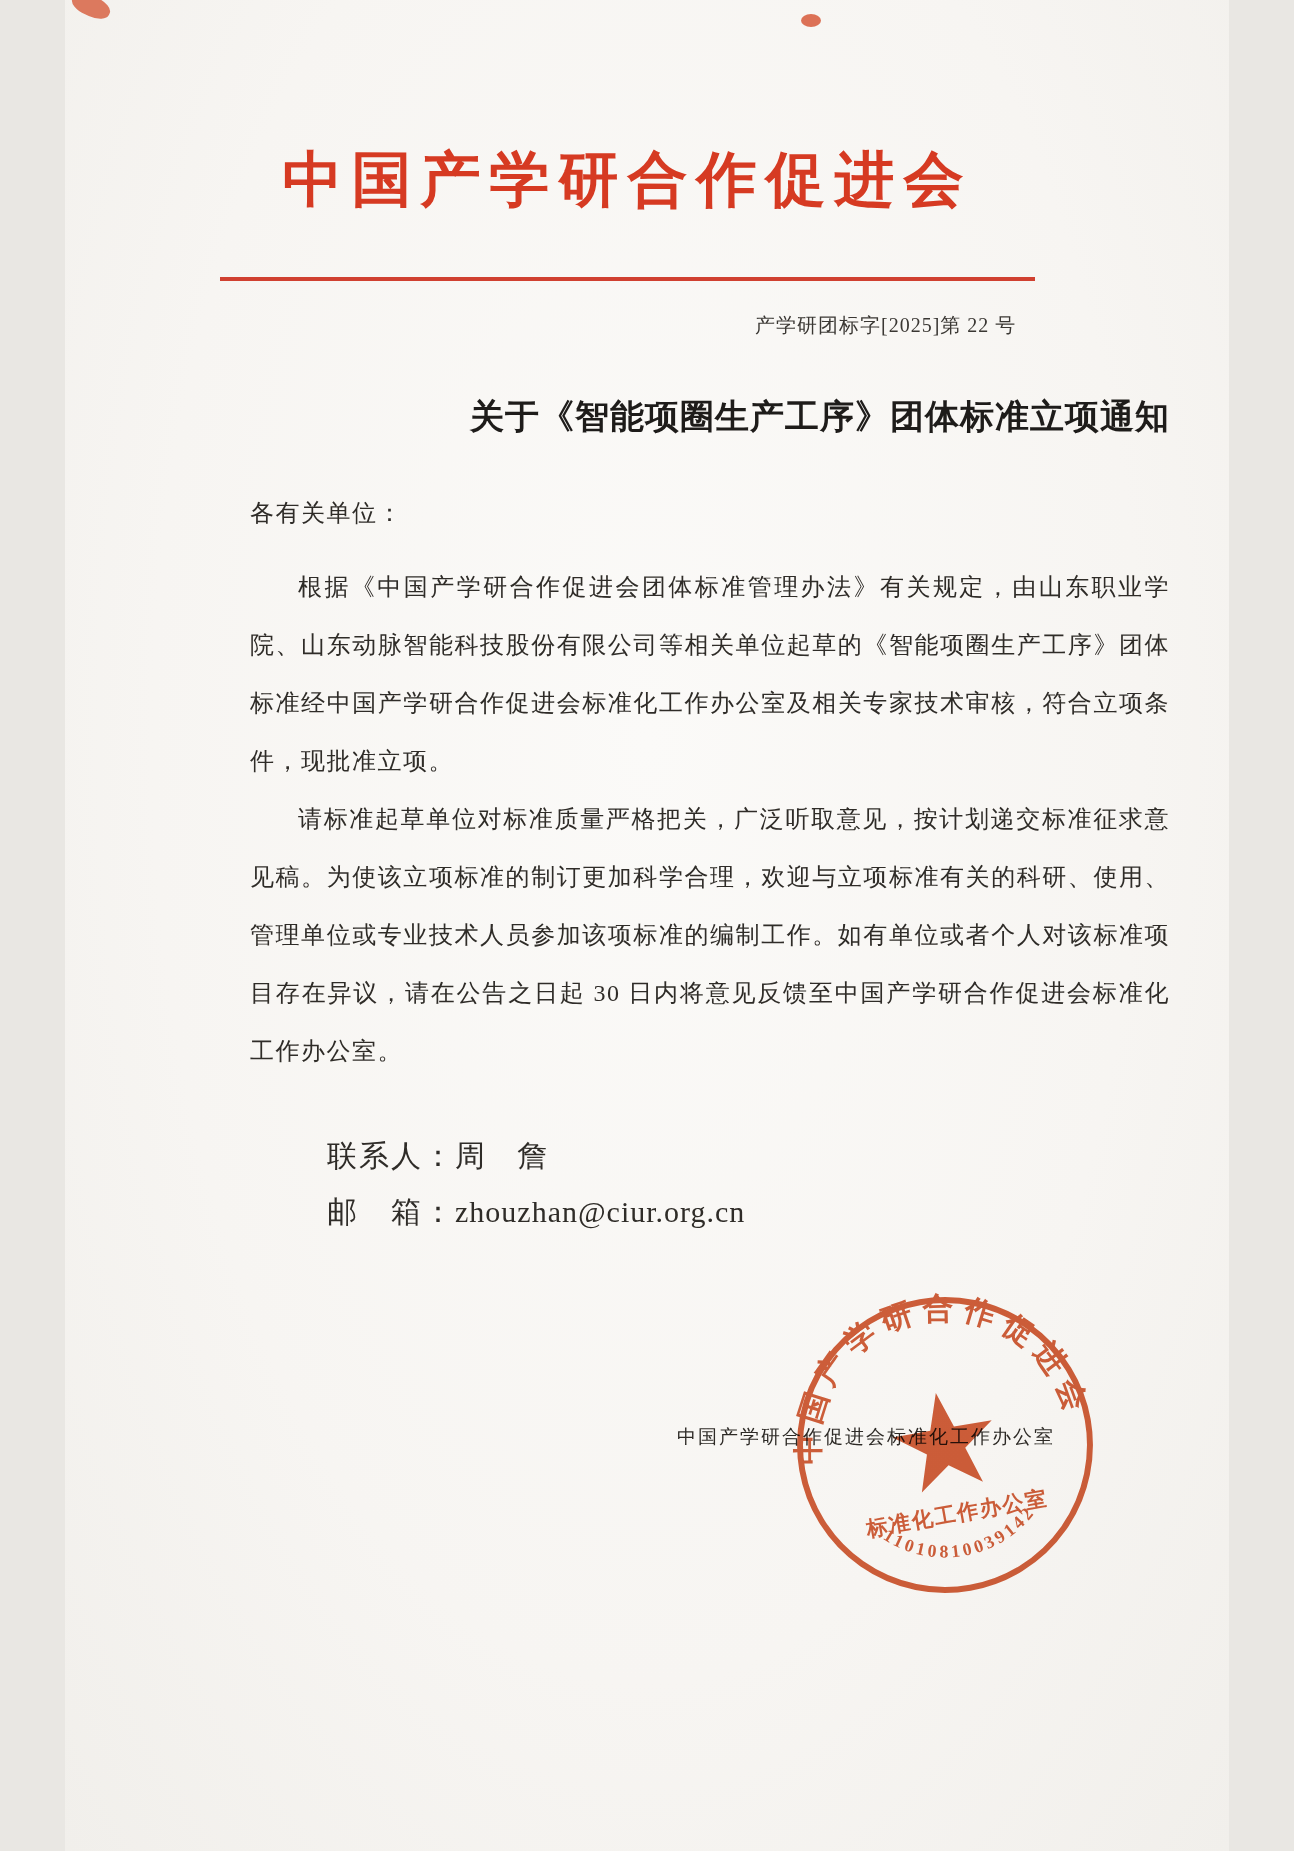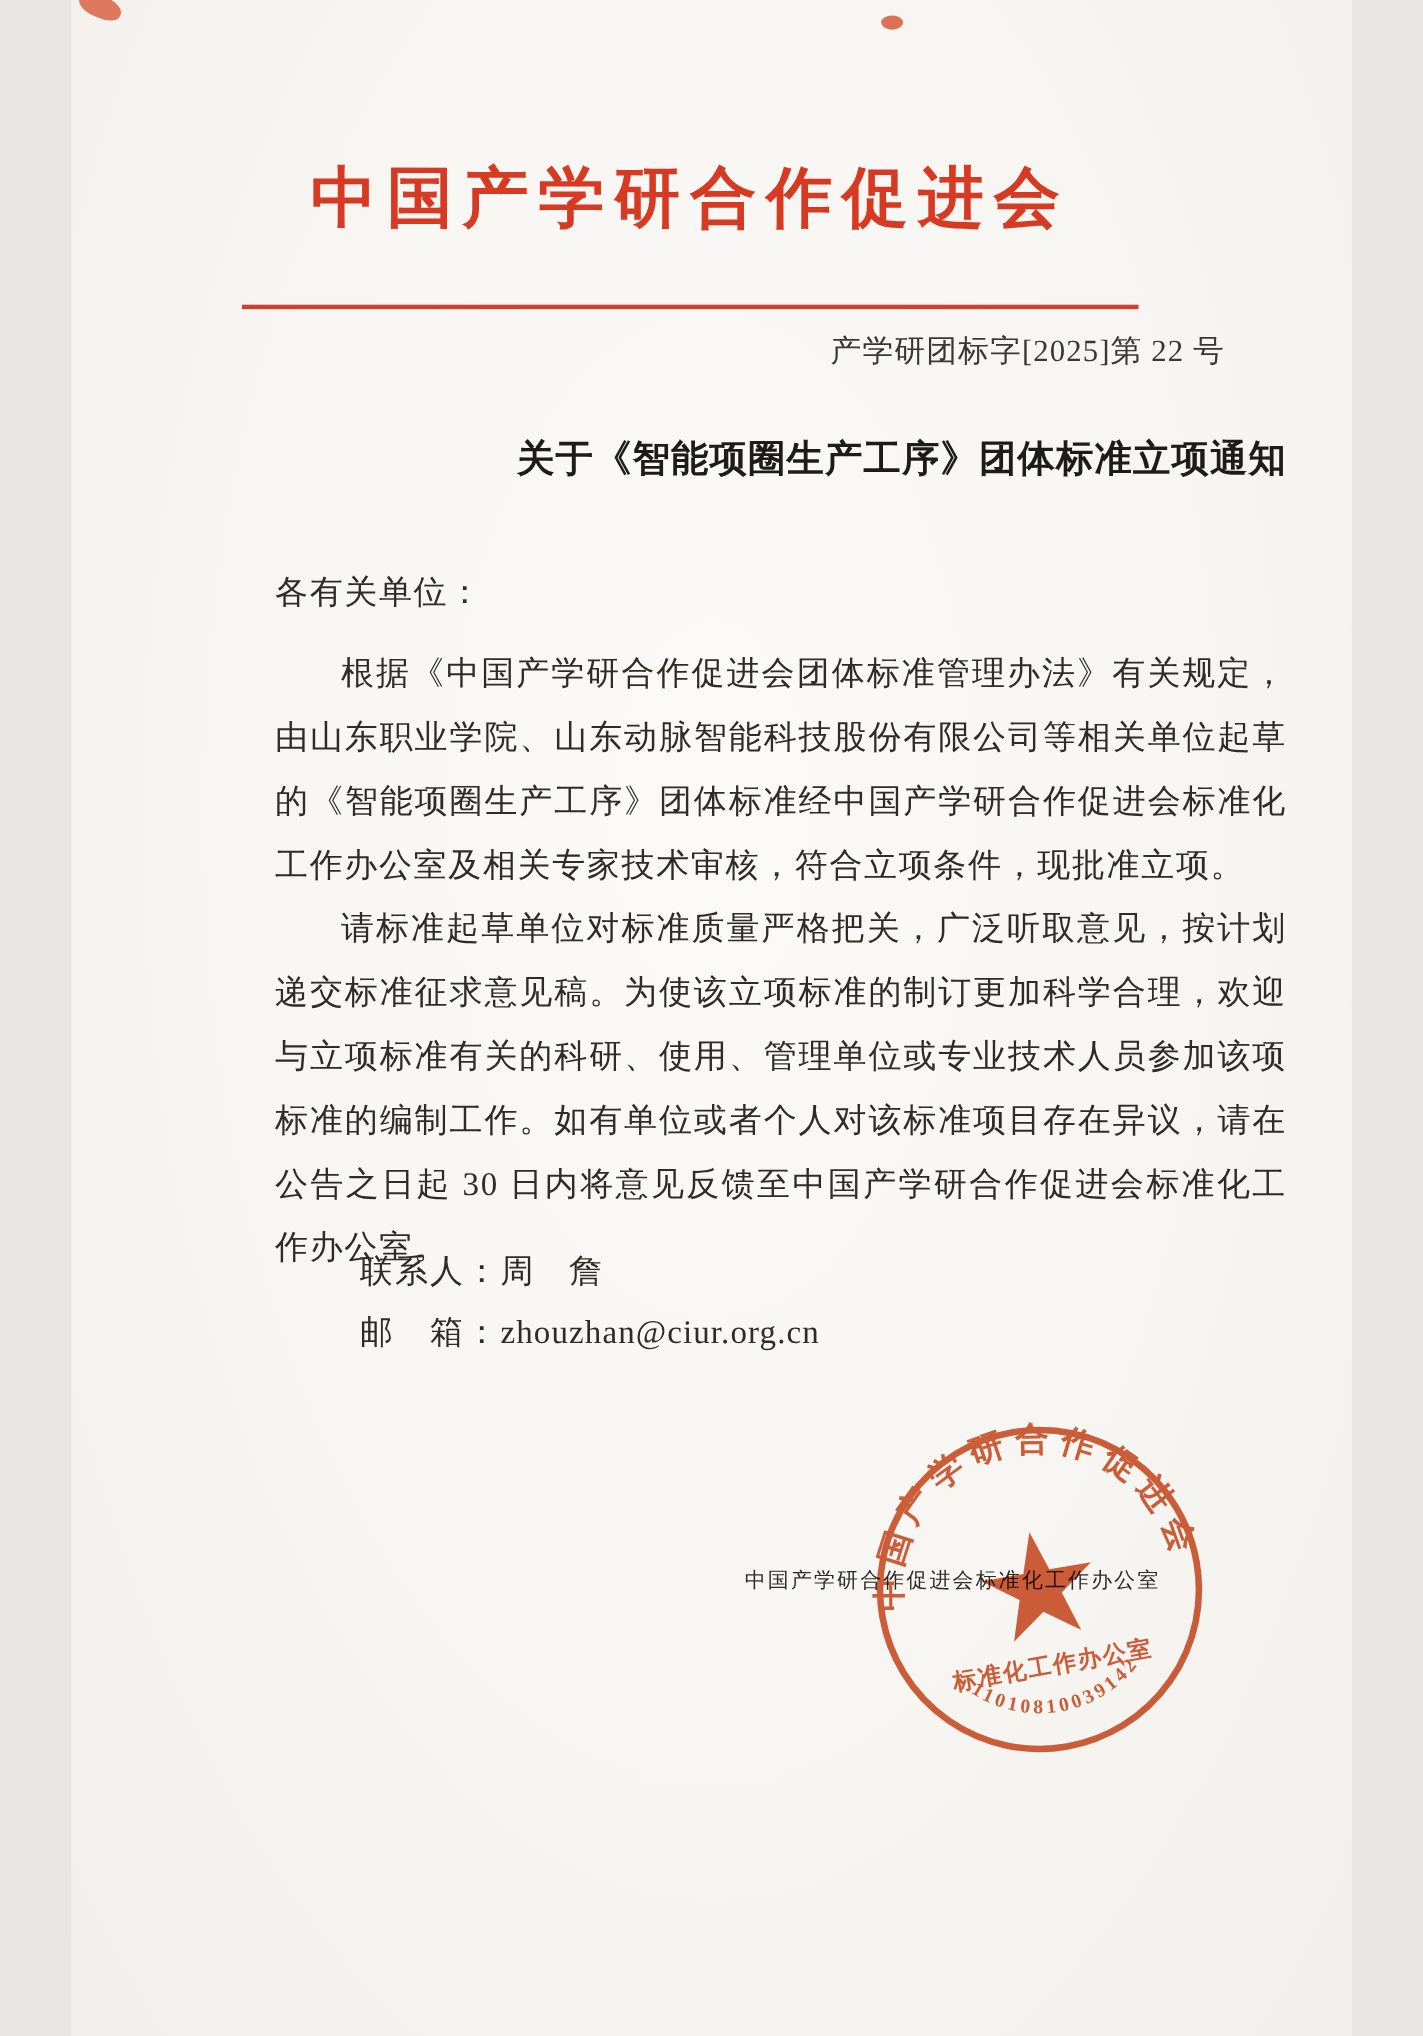--- a/index.html
+++ b/index.html
@@ -23,34 +23,34 @@
     font-size:60px;font-weight:bold;letter-spacing:9px;
     color:#d63a22;
     font-family:"Liberation Serif","DejaVu Serif",serif;
     white-space:nowrap;
   }
   .red-rule{
     position:absolute;left:155px;top:277px;width:815px;height:4px;
     background:#d04030;
   }
   .doc-number{
-    position:absolute;left:690px;top:300px;
-    font-size:28px;letter-spacing:1px;color:#3a3733;
+    position:absolute;left:690px;top:312px;
+    font-size:20px;letter-spacing:1px;color:#3a3733;
     white-space:nowrap;
   }
   .notice-title{
     position:absolute;left:185px;top:394px;width:920px;
     margin:0;text-align:right;
     font-size:34px;font-weight:bold;letter-spacing:1px;color:#1e1c1a;
     font-family:"Liberation Sans","DejaVu Sans",sans-serif;
     white-space:nowrap;
   }
   .body-text{
-    position:absolute;left:185px;top:510px;width:920px;
-    font-size:30px;line-height:58px;letter-spacing:1.5px;
+    position:absolute;left:185px;top:484px;width:920px;
+    font-size:24px;line-height:58px;letter-spacing:1.5px;
     text-align:justify;
   }
   .salutation{margin:0 0 16px 0;}
   .para{margin:0;text-indent:2em;}
 
   .contacts{
     position:absolute;left:262px;top:1128px;
     font-size:30px;line-height:56px;letter-spacing:1px;
     white-space:nowrap;
   }

